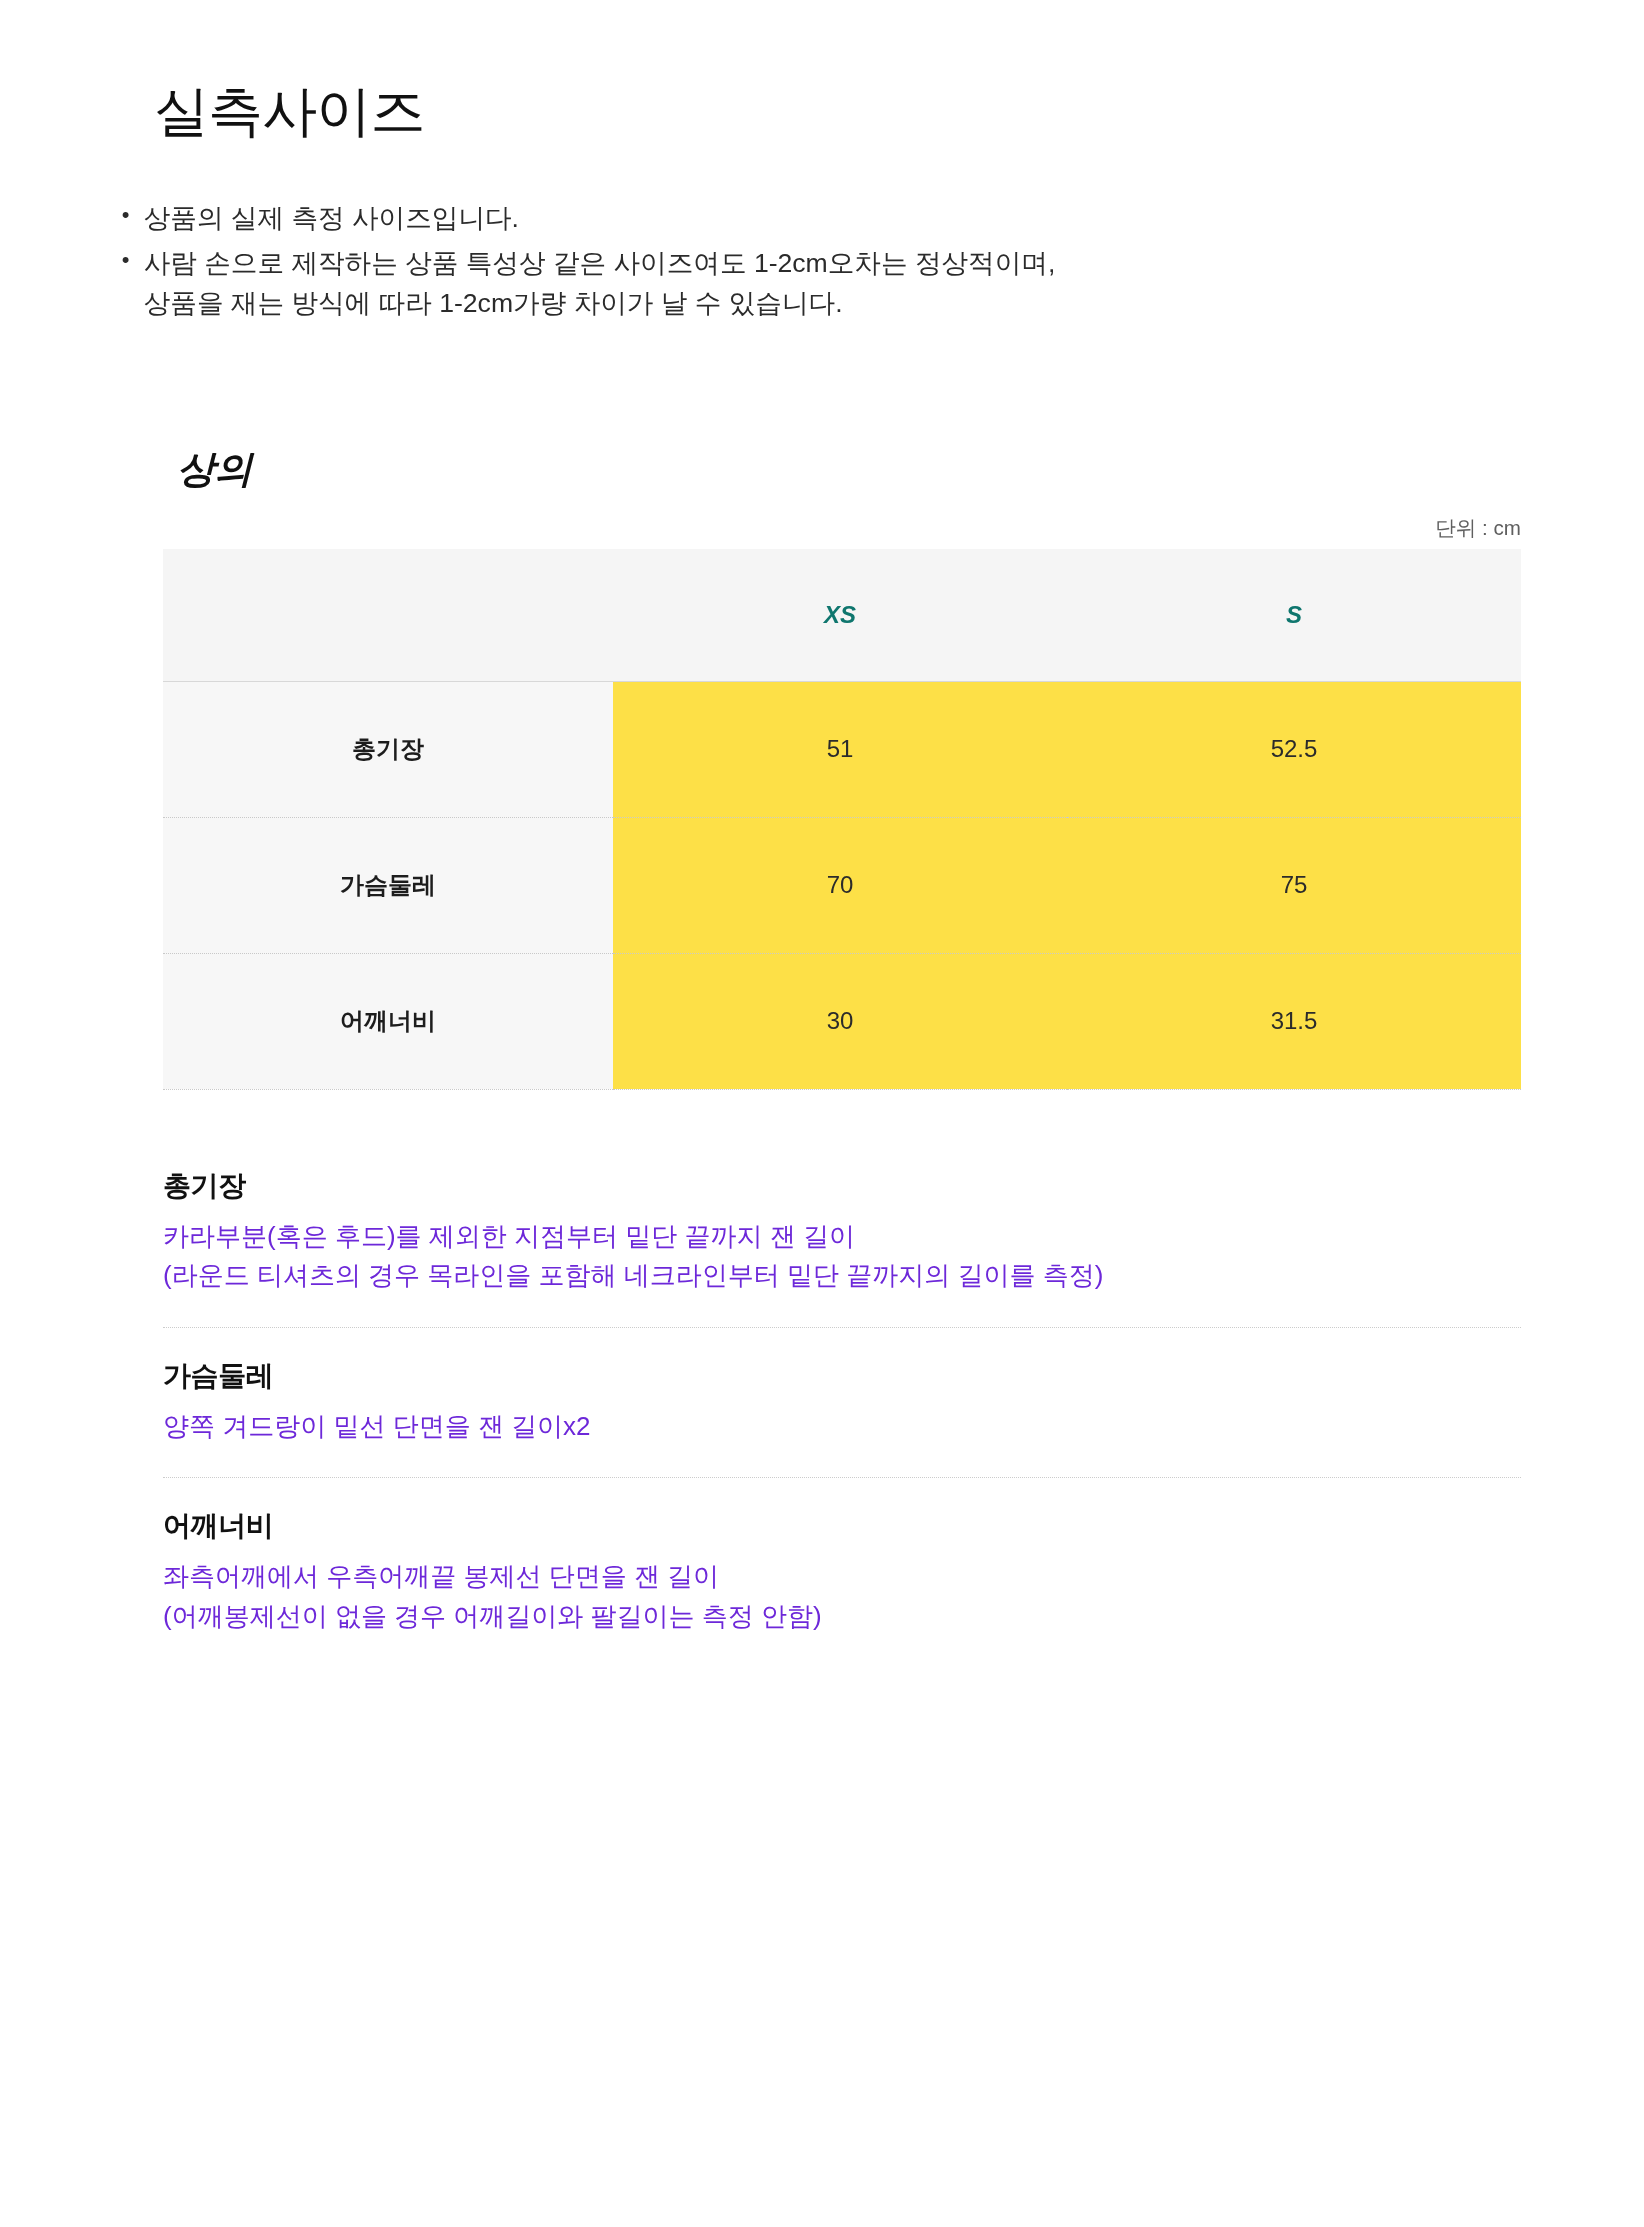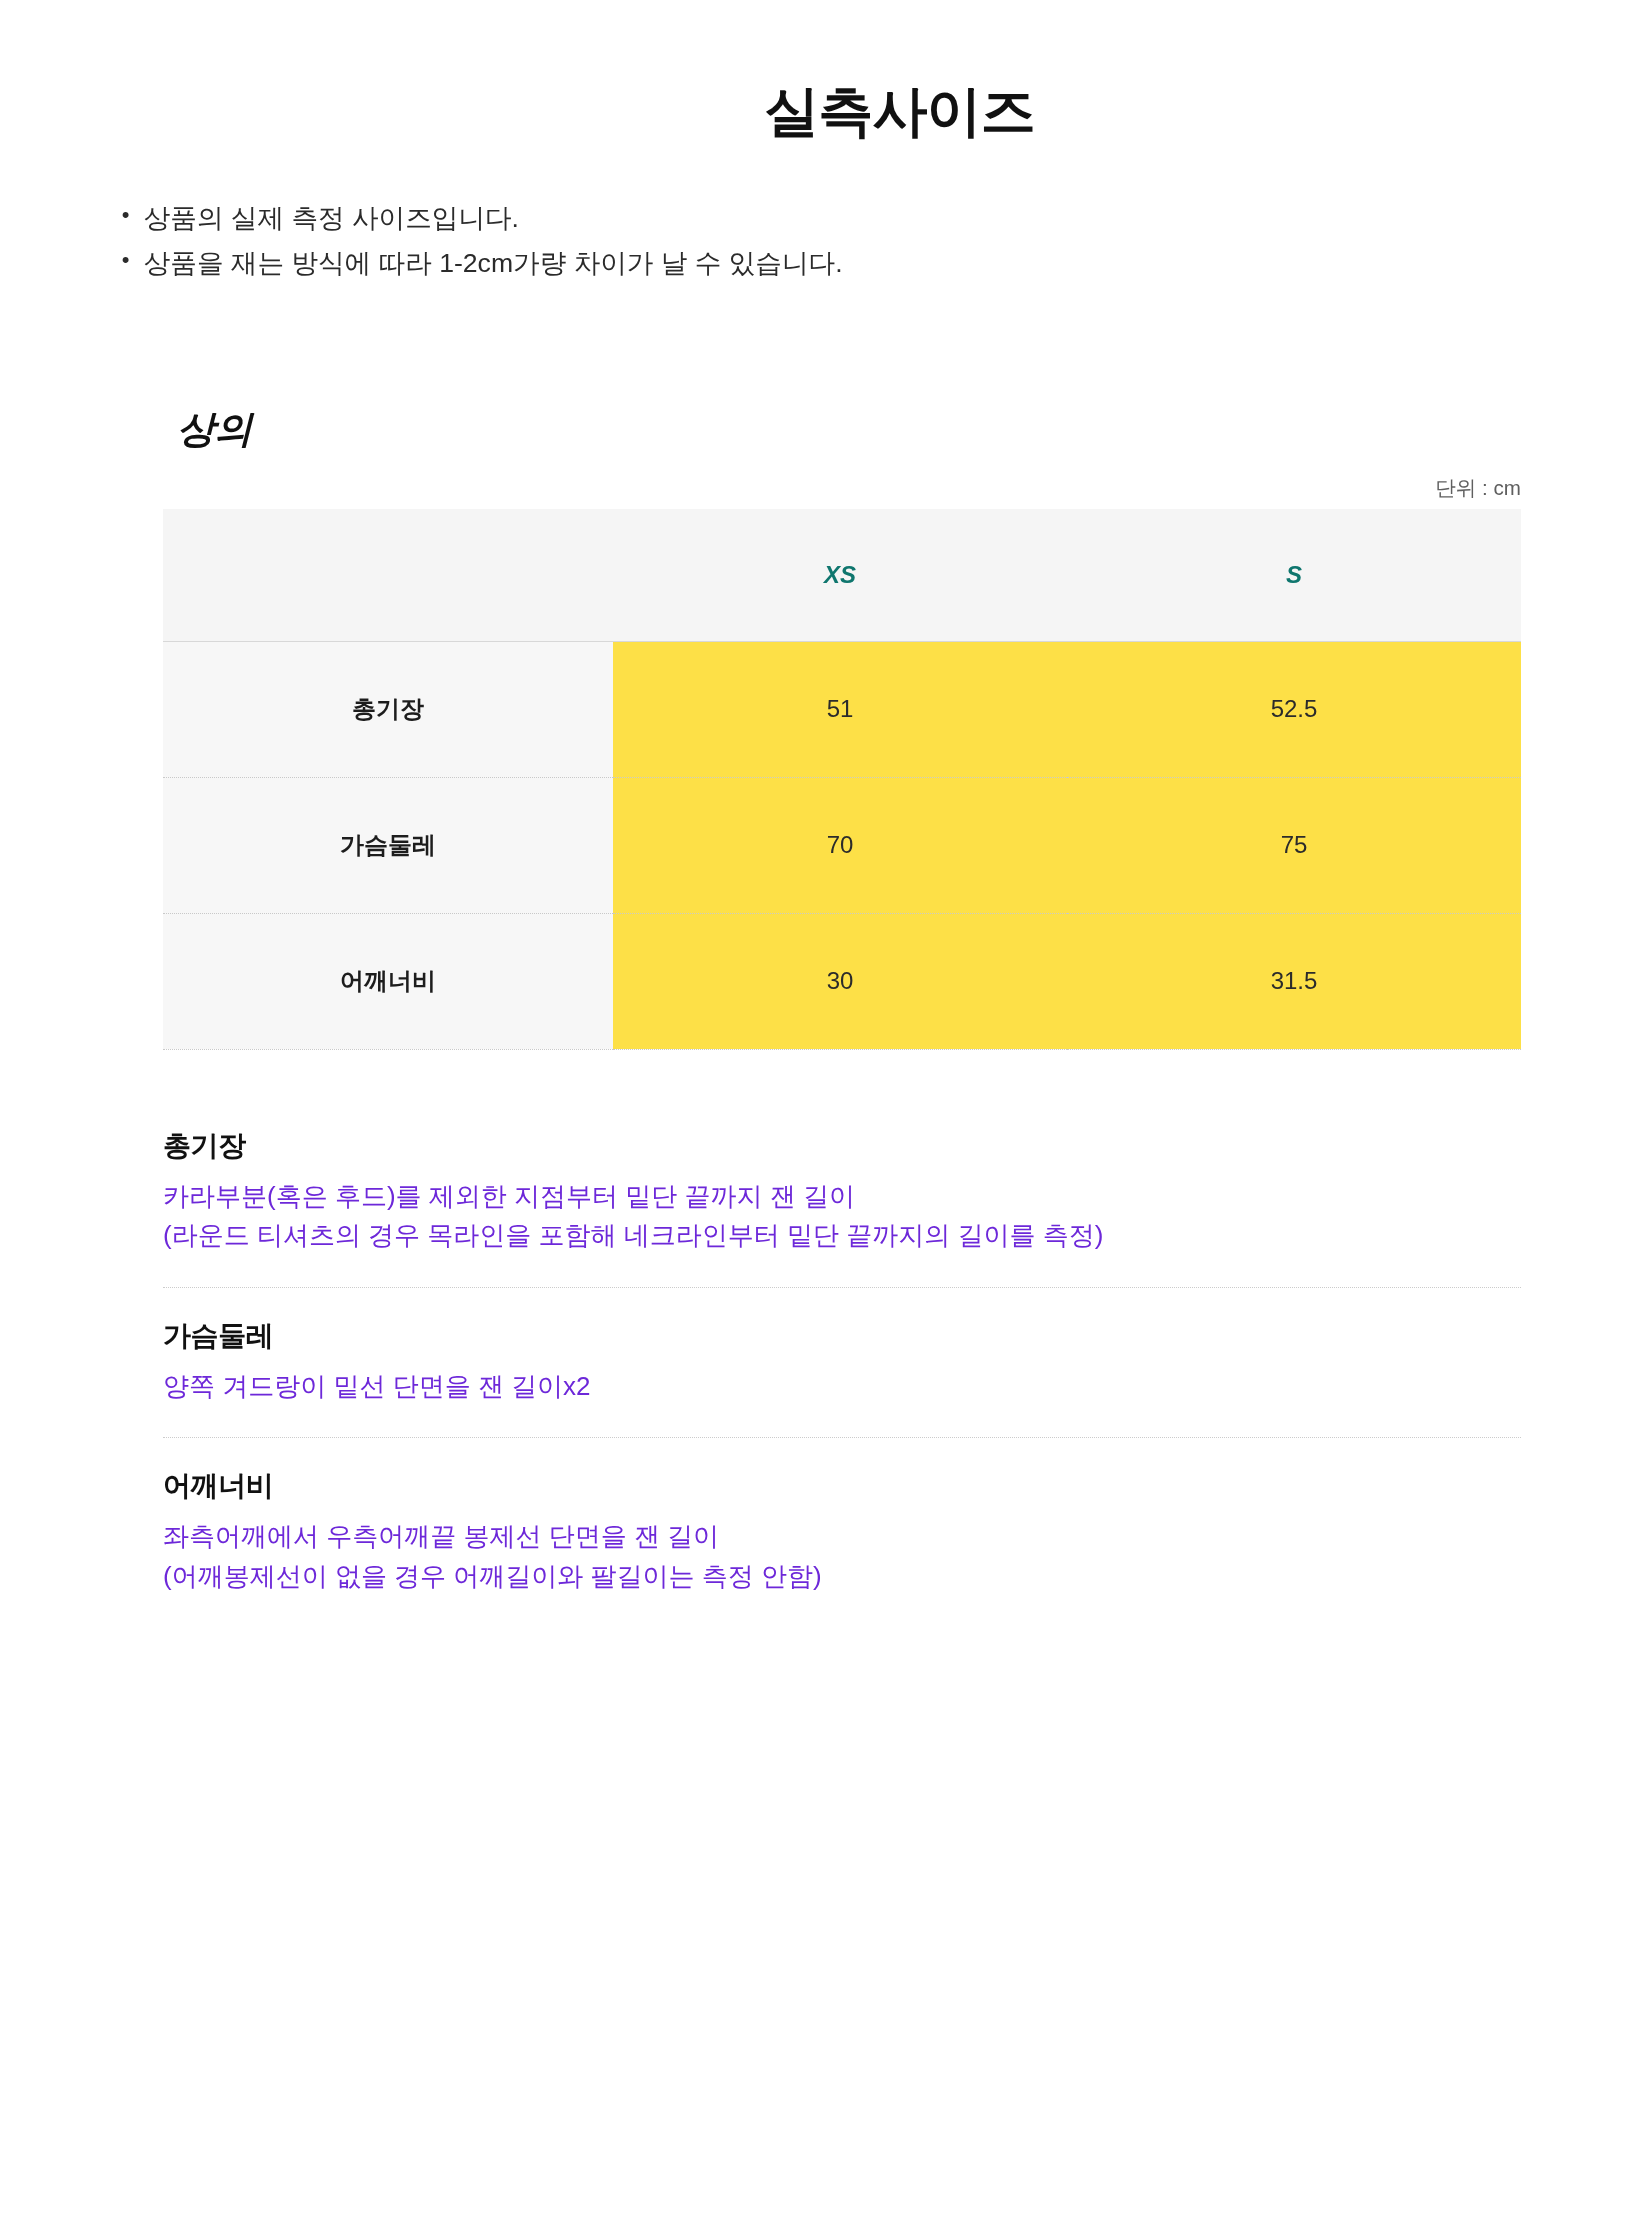--- a/index.html
+++ b/index.html
@@ -18,26 +18,25 @@
     width: 1645px;
     min-height: 2227px;
     box-sizing: border-box;
     padding: 0;
     position: relative;
   }
 
   
   .main-title {
     font-size: 55px;
-    font-weight: 700;
+    font-weight: 400;
     letter-spacing: -0.9px;
     margin: 0;
     padding: 75px 0 0 154px;
     color: #111111;
-    text-align: center;
   }
 
   
   .notes {
     margin: 50px 0 0 0;
     padding: 0 0 0 120px;
     list-style: none;
   }
   .notes li {
     position: relative;
@@ -158,20 +157,21 @@
 
 <div class="page">
 
   <h1 class="main-title">실측사이즈</h1>
 
   <ul class="notes">
     <li>
         <span class="cont">상품의 실제 측정 사이즈입니다.</span>
       </li>
     <li>
+      <span class="cont">사람 손으로 제작하는 상품 특성상 같은 사이즈여도 1-2cm오차는 정상적이며,</span>
       <span class="cont">상품을 재는 방식에 따라 1-2cm가량 차이가 날 수 있습니다.</span>
     </li>
   </ul>
 
   <div class="section">
     <h2 class="section-title">상의</h2>
 
     <div class="unit-row">단위 : cm</div>
 
     <div class="size-table-wrap">

